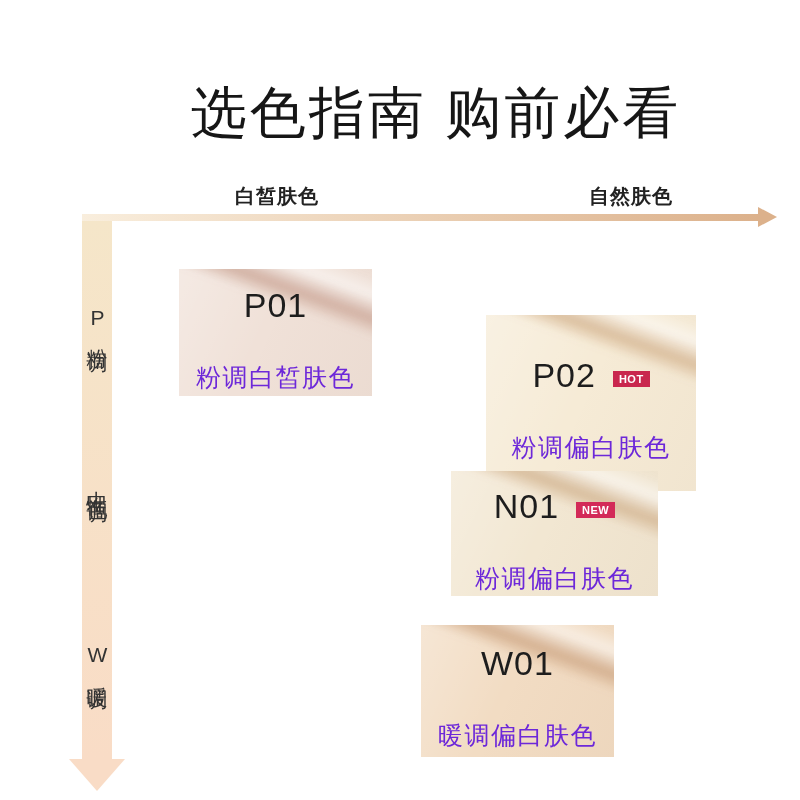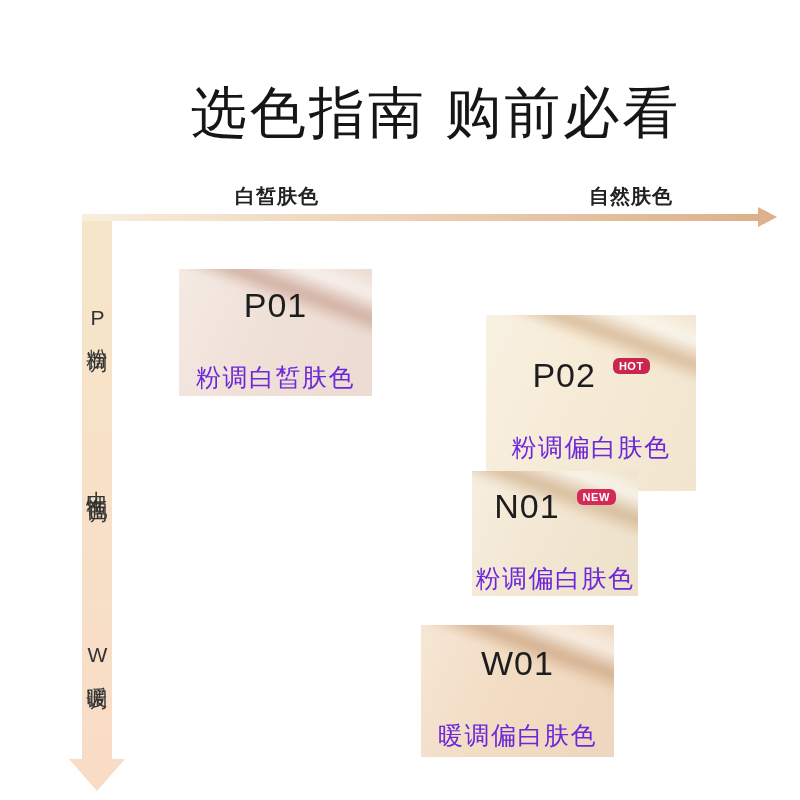--- a/index.html
+++ b/index.html
@@ -109,47 +109,46 @@
     background: linear-gradient(to bottom,
         rgba(255,255,255,0) 0%,
         rgba(255,255,255,0.55) 30%,
         var(--streak) 62%,
         rgba(255,255,255,0) 88%);
     filter: blur(3px);
     pointer-events: none;
   }
   .swatch-p01 { left: 143px; top: 233px; width: 193px; height: 127px; }
   .swatch-p02 { left: 450px; top: 279px; width: 210px; height: 176px; }
-  .swatch-n01 { left: 436px; top: 435px; width: 166px; height: 125px; }
+  .swatch-n01 { left: 415px; top: 435px; width: 207px; height: 125px; }
   .swatch-w01 { left: 385px; top: 589px; width: 193px; height: 132px; }
 
   .code-row {
     position: relative;
     display: flex;
-    align-items: flex-start;
+    align-items: center;
     line-height: 1;
   }
   .shade-code {
     font-size: 34px;
     font-weight: 500;
     letter-spacing: 1px;
     color: #1d1d1d;
     line-height: 1;
   }
   .shade-badge {
     margin-left: 5px;
     margin-bottom: 4px;
     padding: 3px 6px 2px;
     background: var(--badge);
     color: #ffffff;
     font-size: 11px;
     font-weight: 700;
     letter-spacing: 0.5px;
     line-height: 1;
-    border-radius: 6px;
   }
   .shade-desc {
     position: relative;
     font-size: 25px;
     letter-spacing: 1.5px;
     color: #6d28d9;
     line-height: 1;
     white-space: nowrap;
   }
 </style>

